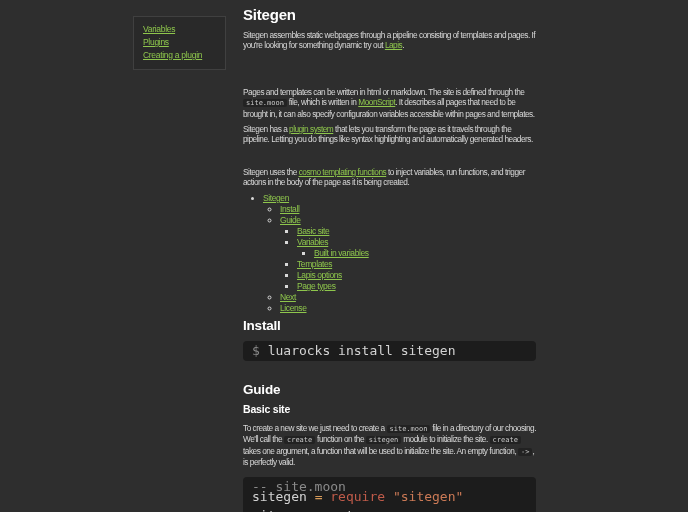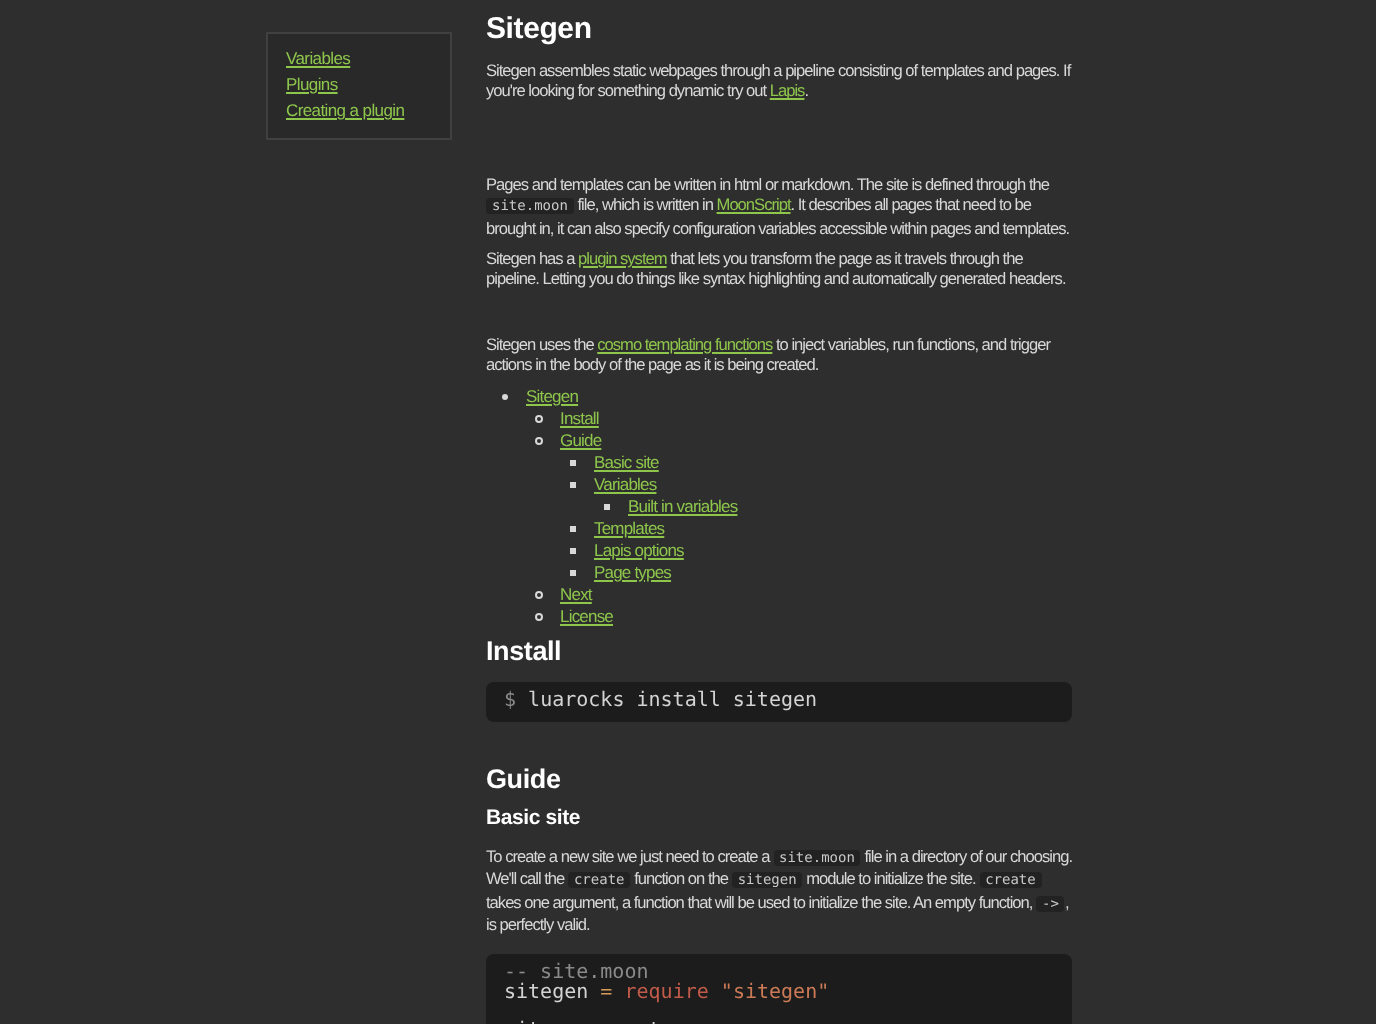--- a/index.html
+++ b/index.html
@@ -70,21 +70,21 @@
   .h-guide { top: 382px; }
   .h-basic { top: 403px; }
   .p-basic { top: 423px; }
   .pre-moon { top: 477px; }
 
   pre.block {
     background: #1c1c1c;
     border-radius: 4px;
     padding: 5px 9px;
     font-family: "DejaVu Sans Mono", monospace;
-    font-size: 10px; line-height: 9.6px;
+    font-size: 13px; line-height: 9.6px;
     color: #d3d3d3;
     white-space: pre;
     overflow: hidden;
   }
   .code-line { min-height: 9.6px; }
   .tok-prompt  { color: #8a8a8a; }
   .tok-plain   { color: #d3d3d3; }
   .tok-comment { color: #8a8a8a; }
   .tok-op      { color: #d79b5a; }
   .tok-kw      { color: #c05b4a; }

